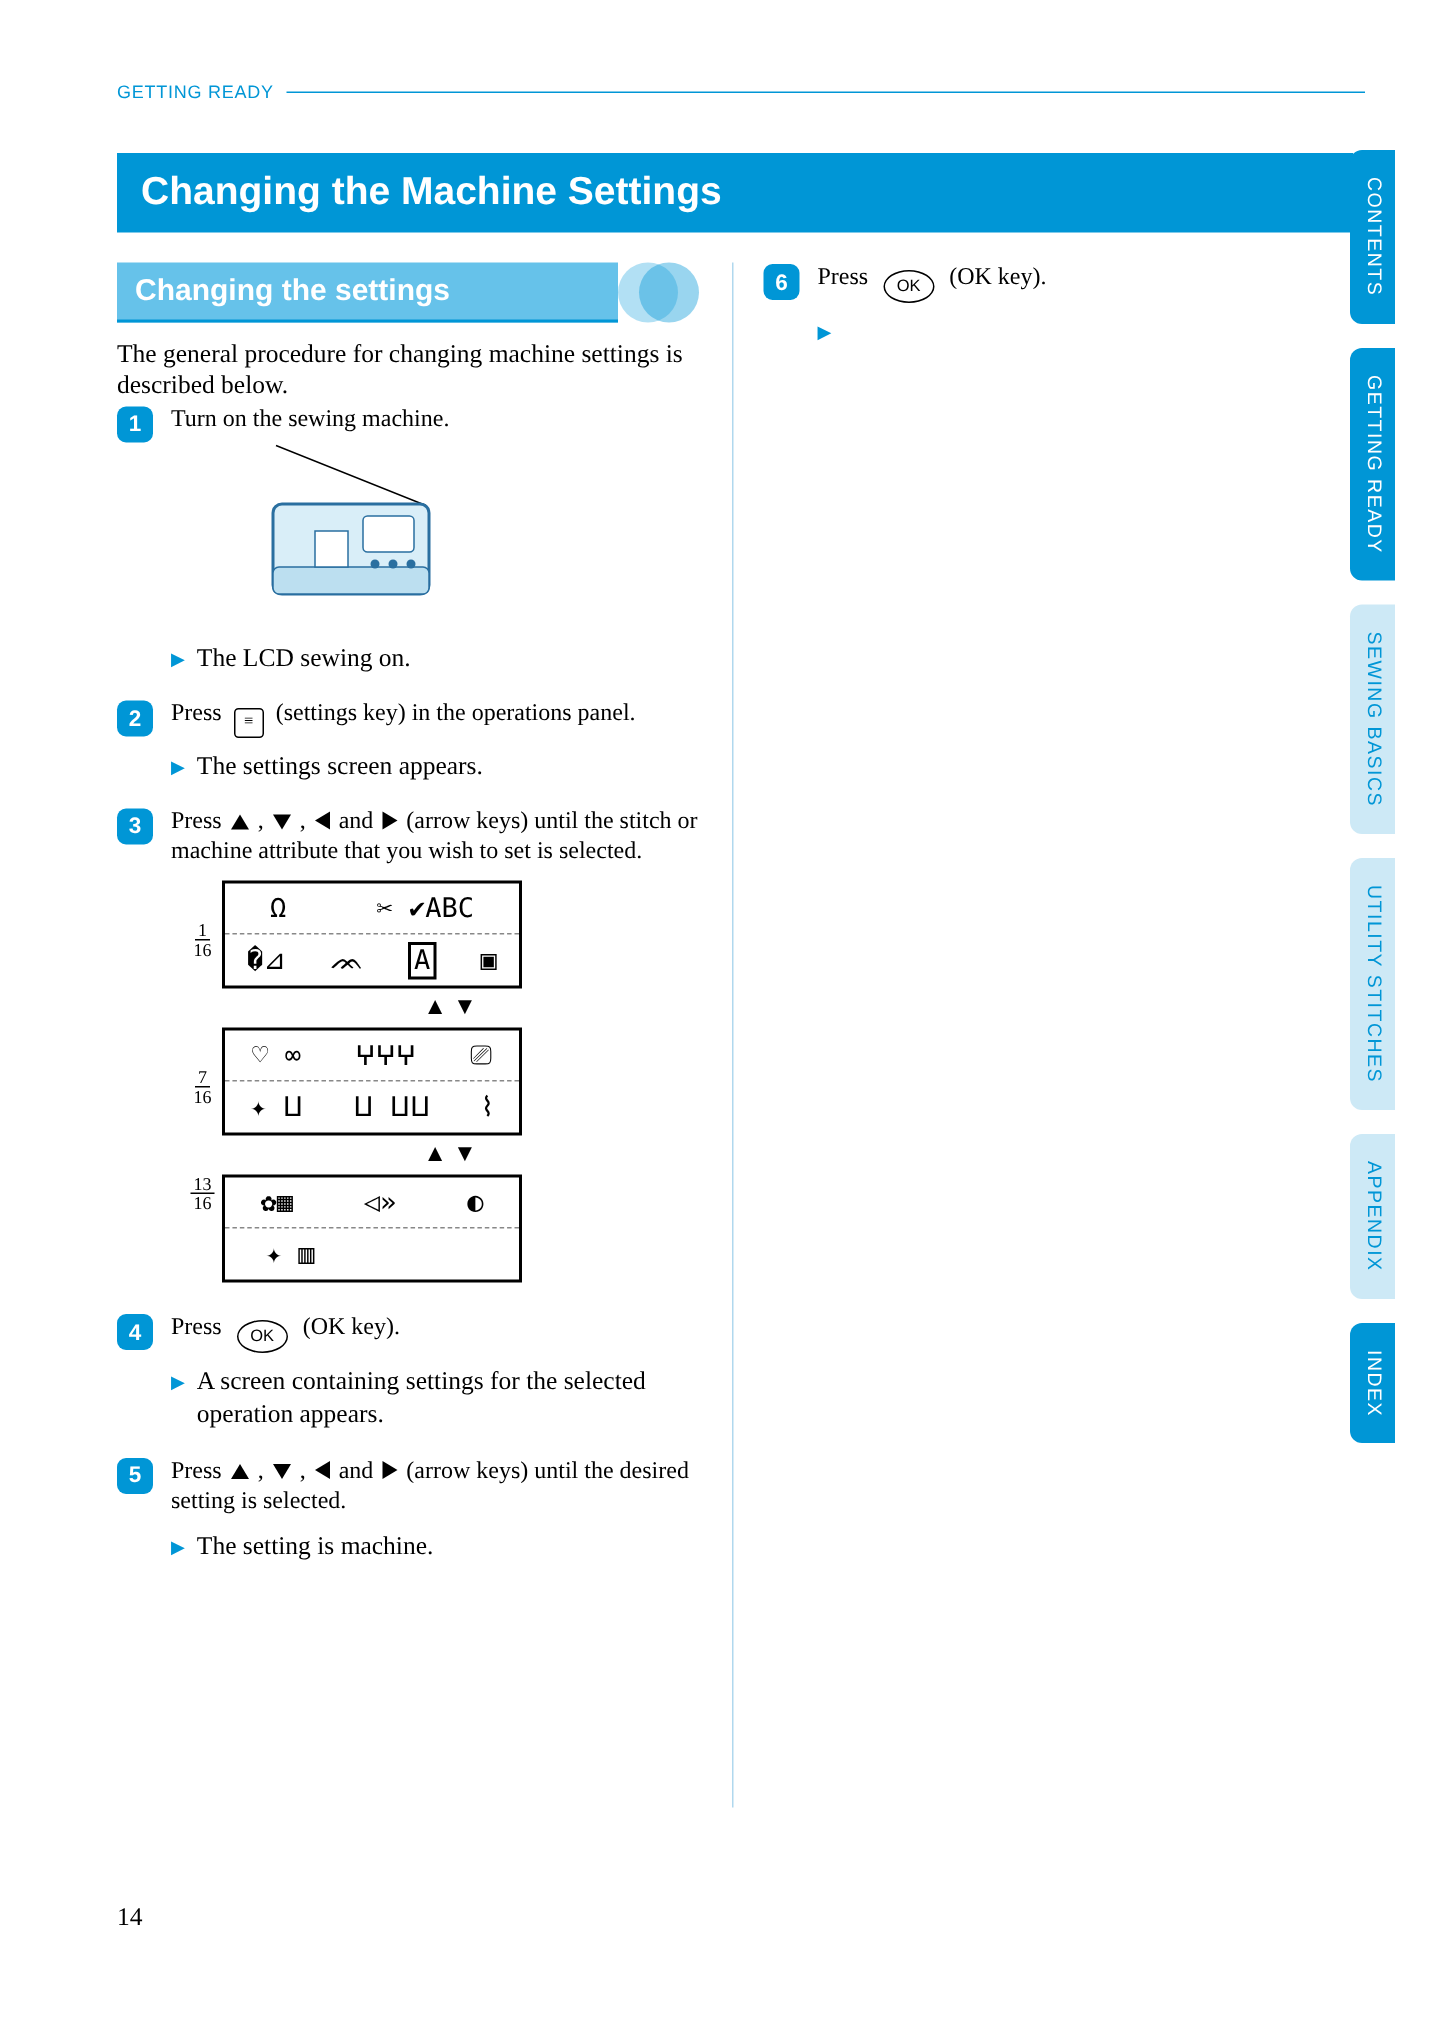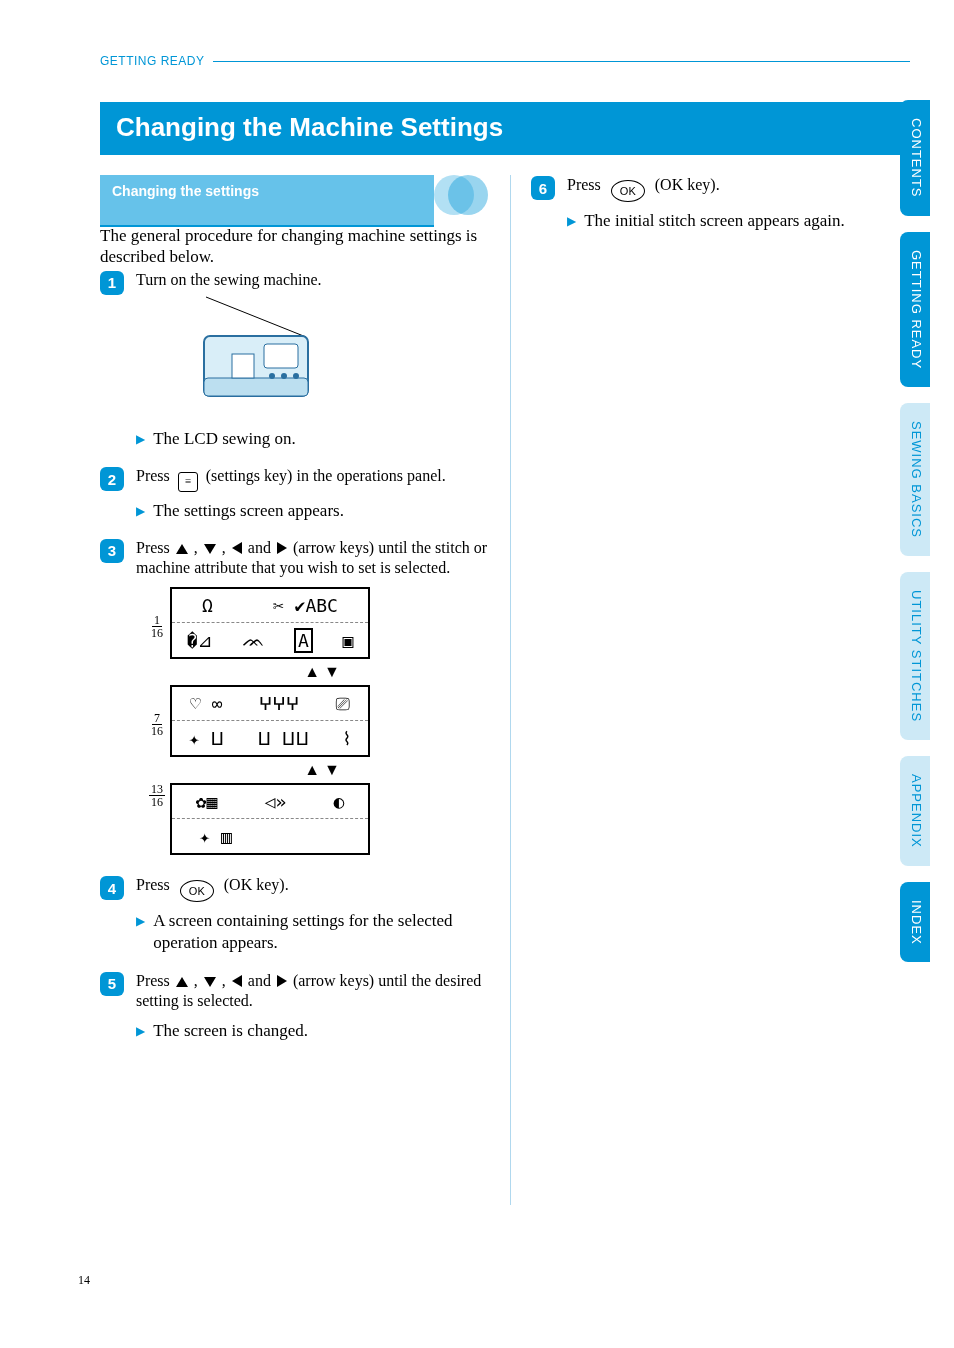--- a/index.html
+++ b/index.html
@@ -1,27 +1,27 @@
 <!DOCTYPE html>
 <html><head>
 <meta charset="utf-8">
 <style>
   * { box-sizing: border-box; margin: 0; padding: 0; }
   html, body { width: 954px; height: 1348px; font-family: "Times New Roman", serif; background: #fff; color: #000; }
-  .page { position: relative; width: 954px; height: 1348px; padding: 54px 0 0 100px; }
+  .page { position: relative; width: 954px; height: 1348px; padding: 54px 0 0 78px; }
   .header-line { display: flex; align-items: center; margin-bottom: 34px; margin-right: 44px; }
   .header-label { color: #0096d6; font-size: 12px; font-family: Arial, sans-serif; letter-spacing: 0.5px; }
   .header-rule { flex: 1; border-bottom: 1px solid #0096d6; margin-left: 8px; }
   .title-bar { background: #0096d6; color: #fff; font-family: Arial, sans-serif; font-weight: bold; font-size: 26px; padding: 10px 16px 12px 16px; width: 824px; position: relative; }
   .intro { margin-top: 22px; font-size: 17px; width: 780px; }
   .columns { display: flex; margin-top: 20px; }
   .col { width: 396px; }
   .col.left { margin-right: 14px; }
   .subheading-wrap { position: relative; width: 396px; height: 40px; margin-bottom: 10px; }
-  .subheading { position: absolute; left: 0; top: 0; width: 334px; height: 52px; background: #66c2ea; color: #fff; font-family: Arial, sans-serif; font-weight: bold; font-size: 14px; padding: 8px 0 0 12px; border-bottom: 2px solid #0096d6; }
+  .subheading { position: absolute; left: 0; top: 0; width: 334px; height: 40px; background: #66c2ea; color: #fff; font-family: Arial, sans-serif; font-weight: bold; font-size: 20px; padding: 8px 0 0 12px; border-bottom: 2px solid #0096d6; }
   .sub-swoosh { position: absolute; right: 8px; top: 0; width: 54px; height: 40px; }
   .sub-swoosh::before, .sub-swoosh::after { content:""; position:absolute; border-radius:50%; }
   .sub-swoosh::before { width:40px; height:40px; background:#66c2ea; left:0; top:0; opacity:0.5;}
   .sub-swoosh::after  { width:40px; height:40px; background:#0096d6; left:14px; top:0; opacity:0.4;}
   .subintro { font-size: 17px; margin-bottom: 2px; line-height: 1.25; }
   .step { display: flex; margin-bottom: 8px; }
   .badge { width: 24px; height: 24px; border-radius: 6px; background: #0096d6; color: #fff; font-family: Arial, sans-serif; font-weight: bold; font-size: 15px; display: flex; align-items: center; justify-content: center; flex: 0 0 24px; margin-right: 12px; margin-top: 1px; }
   .step-body { flex: 1; }
   .step-head { font-weight: normal; font-size: 16px; line-height: 1.3; display: inline; }
   .result { display: flex; align-items: flex-start; margin: 8px 0 16px 36px; font-size: 17px; line-height: 1.3; }
@@ -39,21 +39,21 @@
   .tri-up, .tri-down, .tri-left, .tri-right { display:inline-block; width:0; height:0; vertical-align:-1px; margin:0 2px;}
   .tri-up    { border-left:6px solid transparent; border-right:6px solid transparent; border-bottom:10px solid #000; }
   .tri-down  { border-left:6px solid transparent; border-right:6px solid transparent; border-top:10px solid #000; }
   .tri-left  { border-top:6px solid transparent; border-bottom:6px solid transparent; border-right:10px solid #000; }
   .tri-right { border-top:6px solid transparent; border-bottom:6px solid transparent; border-left:10px solid #000; }
   .col.right { border-left: 1px solid #b0d8ee; padding-left: 20px; height: 1030px; }
   .side-tabs { position: absolute; right: 24px; top: 100px; width: 30px; display:flex; flex-direction:column; gap:16px; }
   .tab { writing-mode: vertical-rl; text-orientation: mixed; font-family: Arial, sans-serif; font-size: 13px; letter-spacing: 1px; padding: 18px 6px; border-radius: 8px 0 0 8px; color:#fff; text-align:center; }
   .tab.solid { background: #0096d6; }
   .tab.light { background: #cde9f6; color:#0096d6; }
-  .page-num { position:absolute; left:78px; bottom:60px; font-size:12px; }
+  .page-num { position:absolute; left:78px; bottom:60px; font-size:17px; }
   .machine-svg { display:block; margin: 2px 0 8px 40px; }
   .boxed { border:2px solid #000; padding:0 2px; }
 </style>
 </head>
 <body>
 
 <div class="page">
 
   <div class="header-line">
     <span class="header-label">GETTING READY</span>
@@ -196,38 +196,37 @@
       <div class="step">
         <div class="badge">5</div>
         <div class="step-body">
           <span class="step-head">
             <span>Press </span><span class="tri-up"></span> , <span class="tri-down"></span> , <span class="tri-left"></span><span> and </span><span class="tri-right"></span><span> (arrow keys) until the desired setting is selected.</span>
           </span>
         </div>
       </div>
       <div class="result">
         <span class="tri">▶</span>
-        <span>The screen is changed.</span>
+        <span>The setting is machine.</span>
       </div>
 
     </div>
 
     <div class="col right">
 
       <div class="step">
         <div class="badge">6</div>
         <div class="step-body">
           <span class="step-head">
             <span>Press </span><span class="ok-oval">OK</span><span> (OK key).</span>
           </span>
         </div>
       </div>
       <div class="result">
         <span class="tri">▶</span>
-        <span>The initial stitch screen appears again.</span>
       </div>
     </div>
   </div>
 
   <div class="side-tabs">
     <div class="tab solid">CONTENTS</div>
     <div class="tab solid">GETTING READY</div>
     <div class="tab light">SEWING BASICS</div>
     <div class="tab light">UTILITY STITCHES</div>
     <div class="tab light">APPENDIX</div>

